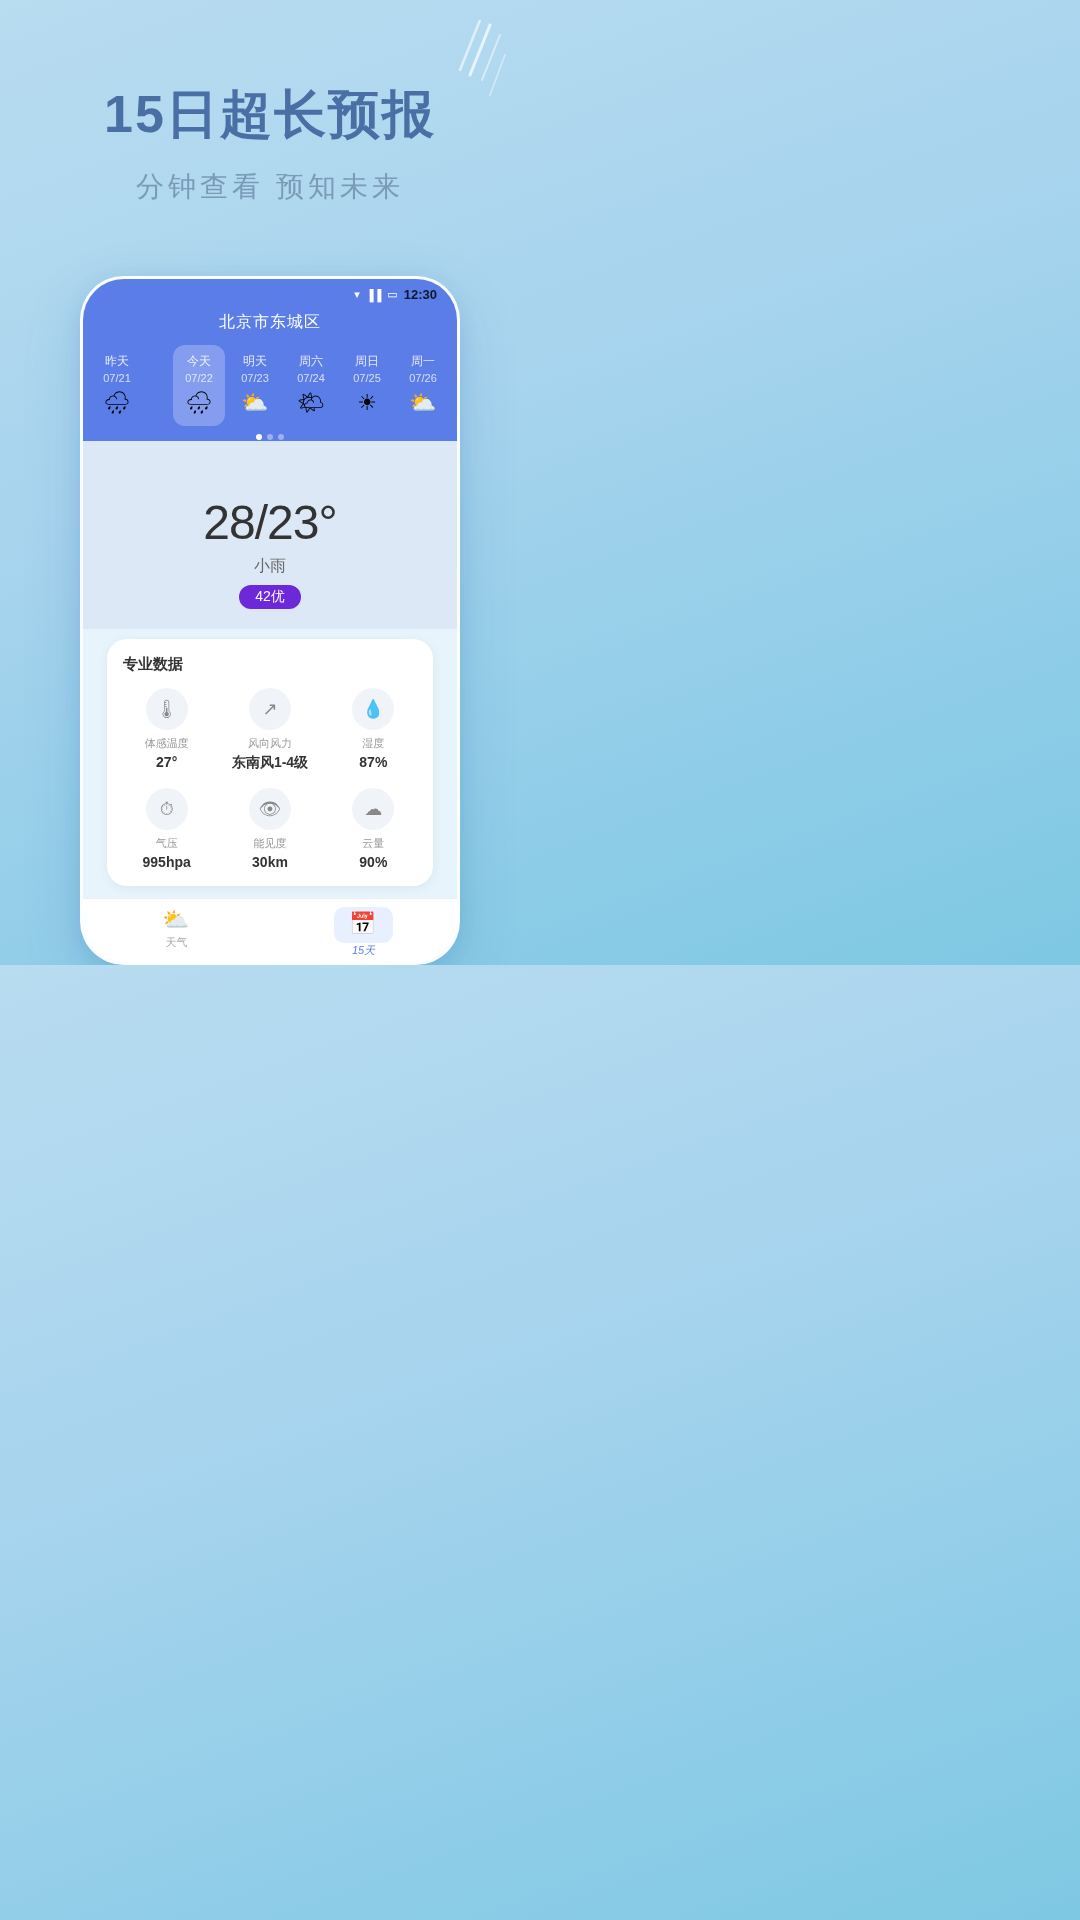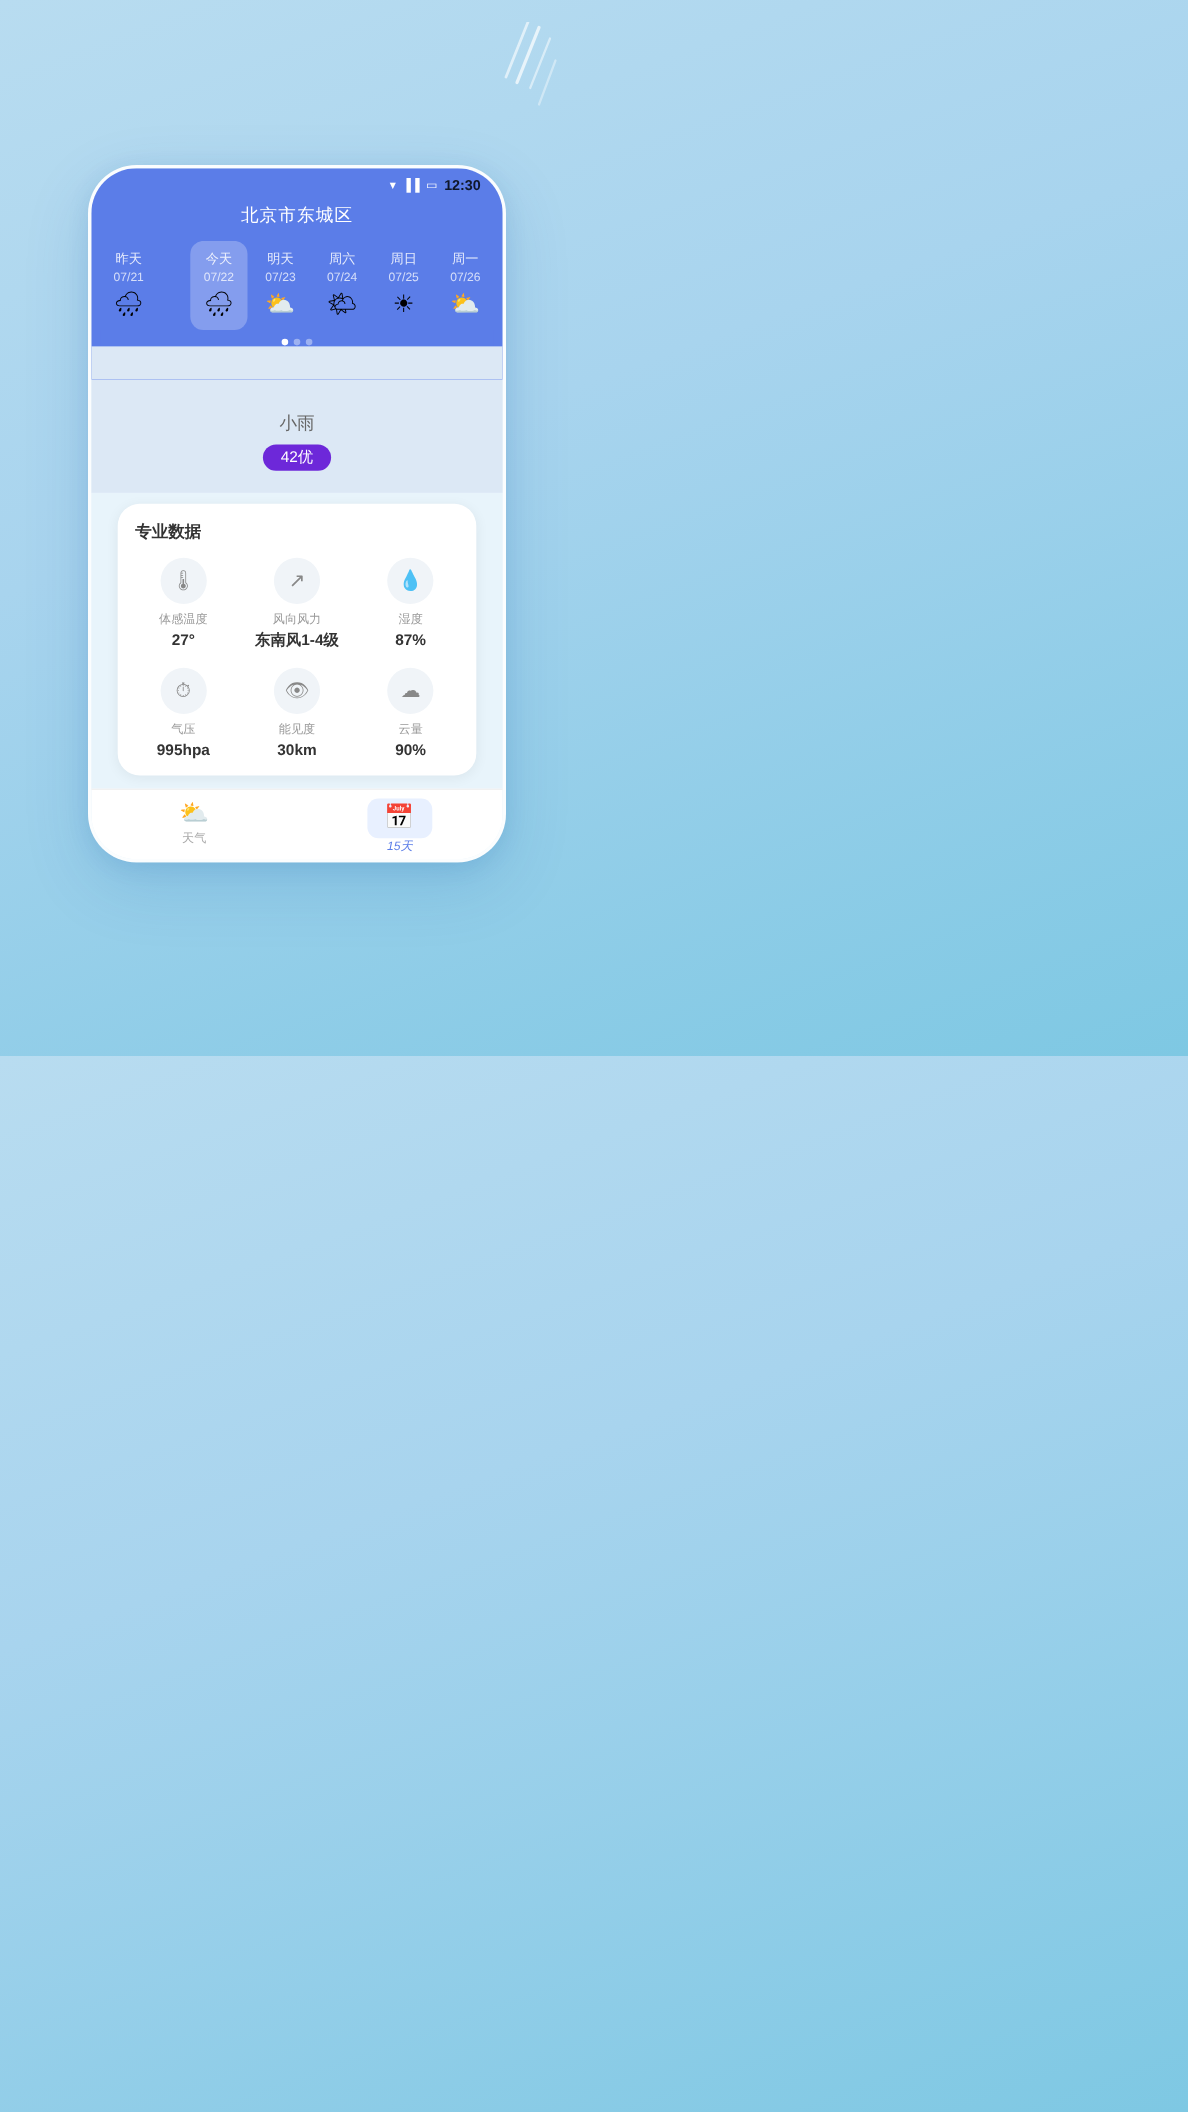--- a/index.html
+++ b/index.html
@@ -280,20 +280,22 @@
 <div class="rain-decoration">
   <svg width="120" height="120" viewBox="0 0 120 120">
     <line x1="100" y1="5" x2="80" y2="55" stroke="rgba(255,255,255,0.7)" stroke-width="3" stroke-linecap="round"></line>
     <line x1="90" y1="0" x2="70" y2="50" stroke="rgba(255,255,255,0.6)" stroke-width="2.5" stroke-linecap="round"></line>
     <line x1="110" y1="15" x2="92" y2="60" stroke="rgba(255,255,255,0.5)" stroke-width="2" stroke-linecap="round"></line>
     <line x1="115" y1="35" x2="100" y2="75" stroke="rgba(255,255,255,0.4)" stroke-width="2" stroke-linecap="round"></line>
   </svg>
 </div>
 
 <div class="header-section">
+  <div class="main-title">15日超长预报</div>
+  <div class="sub-title">分钟查看 预知未来</div>
 </div>
 
 <div class="phone-wrapper">
   <div class="phone-mockup">
 
     <div class="phone-statusbar">
       <div class="status-icons">
         <span class="status-icon-small">▾</span>
         <span class="status-icon-small">▐▐</span>
         <span class="status-icon-small">▭</span>
@@ -340,20 +342,21 @@
       <div class="dots-indicator">
         <div class="dot active"></div>
         <div class="dot"></div>
         <div class="dot"></div>
       </div>
     </div>
 
     <div class="wave-separator"></div>
 
     <div class="weather-main">
+      <div class="temp-display">28/23°</div>
       <div class="weather-desc">小雨</div>
       <div class="aqi-badge">42优</div>
     </div>
 
     <div class="data-card">
       <div class="data-card-title">专业数据</div>
       <div class="data-grid" id="data-grid-container">
           <div class="data-item">
     <div class="data-icon-wrap">🌡</div>
     <div class="data-label">体感温度</div>

